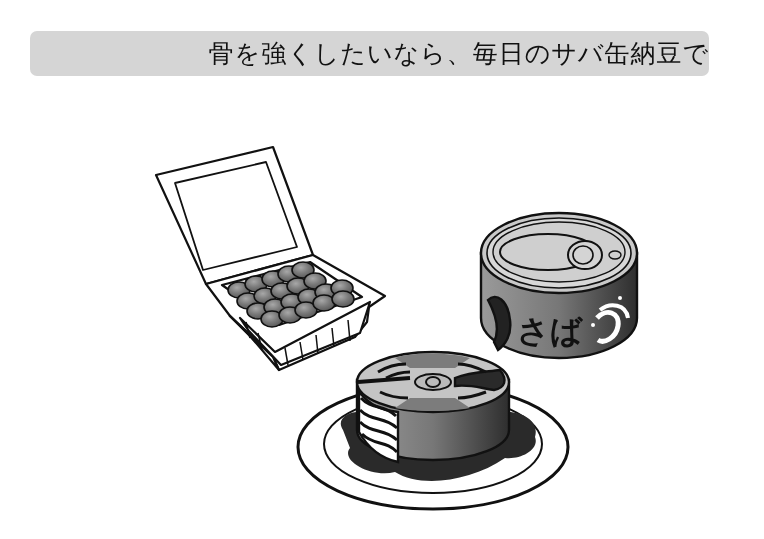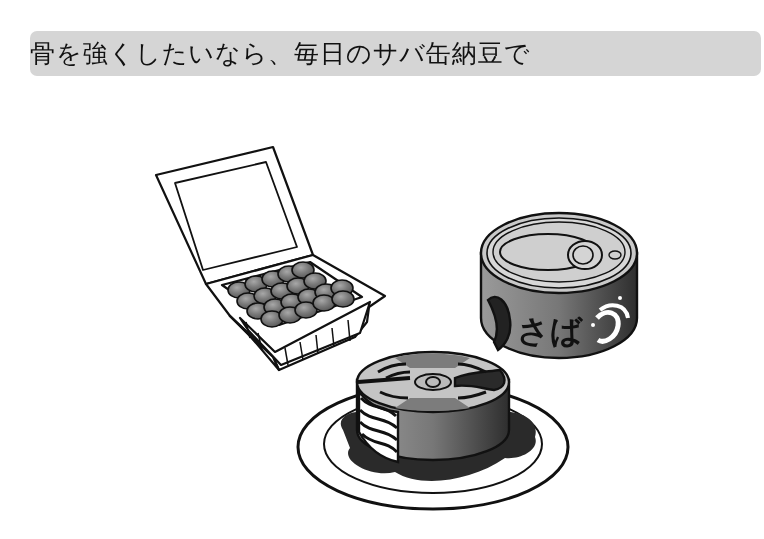--- a/index.html
+++ b/index.html
@@ -1,20 +1,20 @@
 <!DOCTYPE html>
 <html><head>
 <meta charset="utf-8">
 <style>
   html, body { margin:0; padding:0; background:#ffffff; }
   body { width:764px; height:539px; position:relative; overflow:hidden; font-family:"DejaVu Sans", sans-serif; }
   .banner {
-    position:absolute; left:30px; top:31px; width:731px; height:45px;
+    position:absolute; left:30px; top:31px; width:679px; height:45px;
     background:#d5d5d5; border-radius:7px;
-    display:flex; align-items:center; justify-content:flex-start;
+    display:flex; align-items:center; justify-content:flex-end;
   }
   .banner-title { font-size:25px; color:#111; letter-spacing:1px; font-family:"DejaVu Sans", sans-serif; }
   svg { position:absolute; left:0; top:0; }
 </style>
 </head>
 <body>
 
 <div class="banner">
   <span class="banner-title">骨を強くしたいなら、毎日のサバ缶納豆で</span>
 </div>

